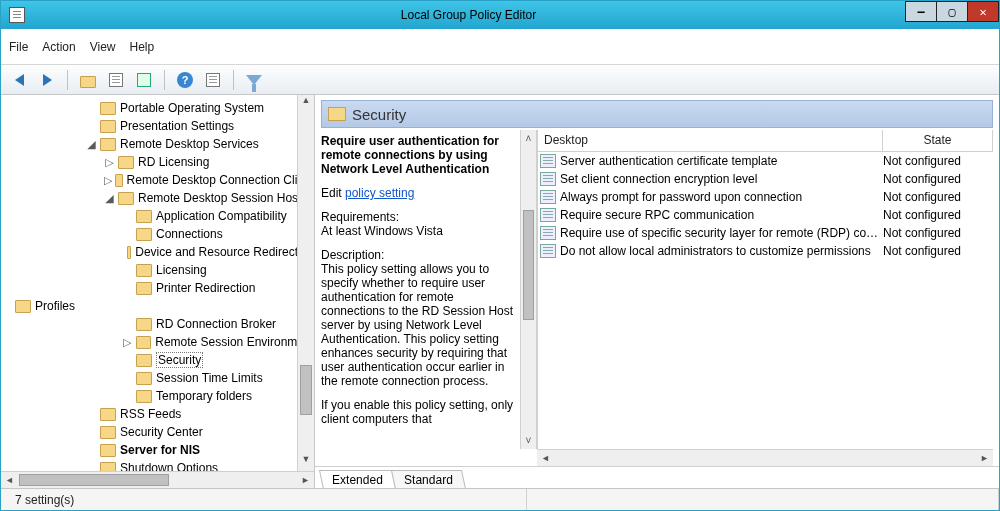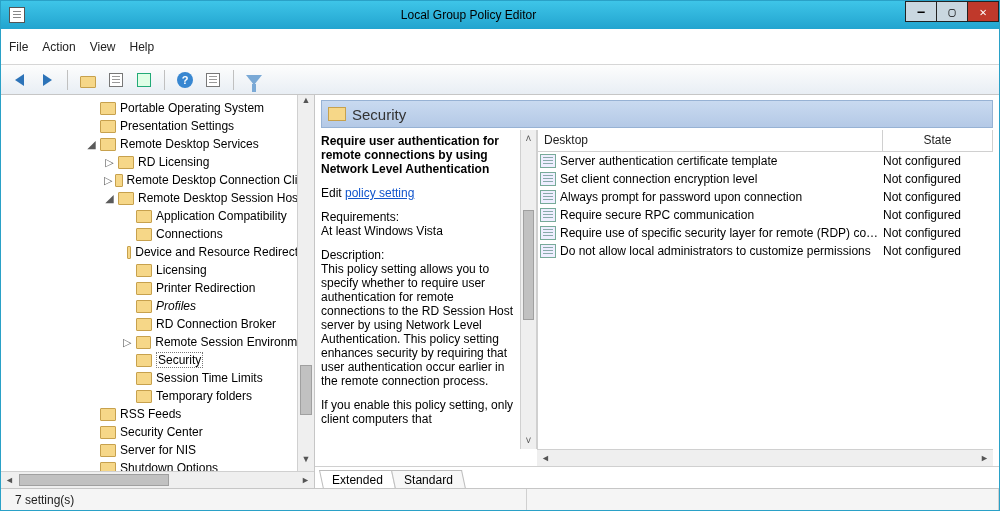--- a/index.html
+++ b/index.html
@@ -211,21 +211,21 @@
           <div class="tree-row" style="padding-left: 121px;">
             <span class="exp empty"></span>
             <span class="folder"></span>
             <span class="label">Licensing</span>
           </div>
           <div class="tree-row" style="padding-left: 121px;">
             <span class="exp empty"></span>
             <span class="folder"></span>
             <span class="label">Printer Redirection</span>
           </div>
-          <div class="tree-row" style="padding-left: 121px; font-style: italic;">
+          <div class="tree-row" style="">
             <span class="exp empty"></span>
             <span class="folder"></span>
             <span class="label">Profiles</span>
           </div>
           <div class="tree-row" style="padding-left: 121px;">
             <span class="exp empty"></span>
             <span class="folder"></span>
             <span class="label">RD Connection Broker</span>
           </div>
           <div class="tree-row" style="padding-left: 121px;">
@@ -251,21 +251,21 @@
           <div class="tree-row" style="padding-left: 85px;">
             <span class="exp empty"></span>
             <span class="folder"></span>
             <span class="label">RSS Feeds</span>
           </div>
           <div class="tree-row" style="padding-left: 85px;">
             <span class="exp empty"></span>
             <span class="folder"></span>
             <span class="label">Security Center</span>
           </div>
-          <div class="tree-row" style="padding-left: 85px;">
+          <div class="tree-row" style="padding-left: 85px; font-weight: bold;">
             <span class="exp empty"></span>
             <span class="folder"></span>
             <span class="label">Server for NIS</span>
           </div>
           <div class="tree-row" style="padding-left: 85px;">
             <span class="exp empty"></span>
             <span class="folder"></span>
             <span class="label">Shutdown Options</span>
           </div>
         </div>

